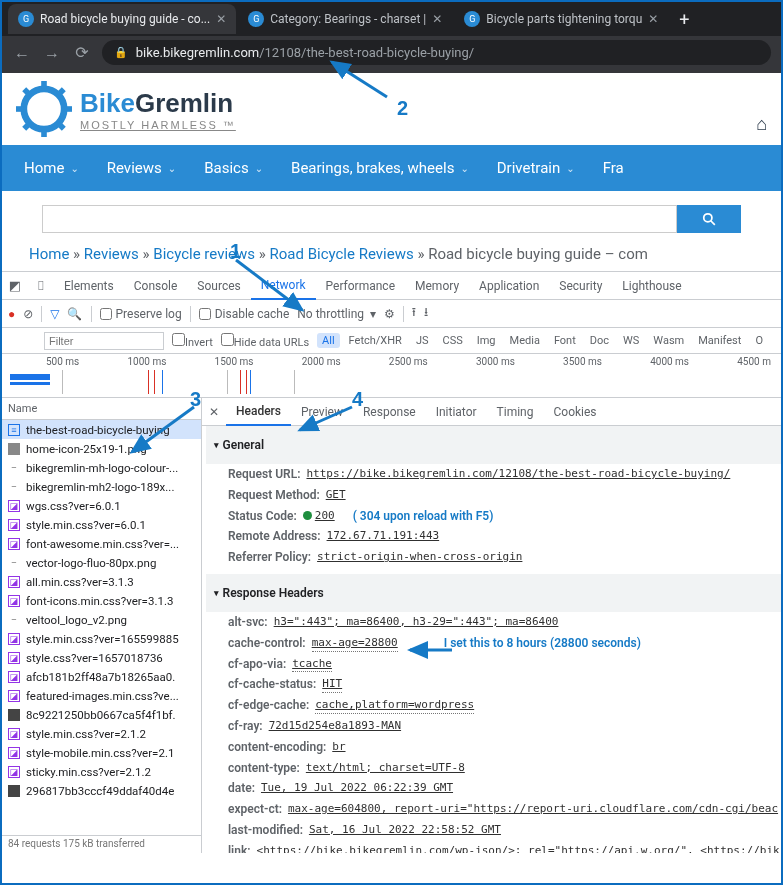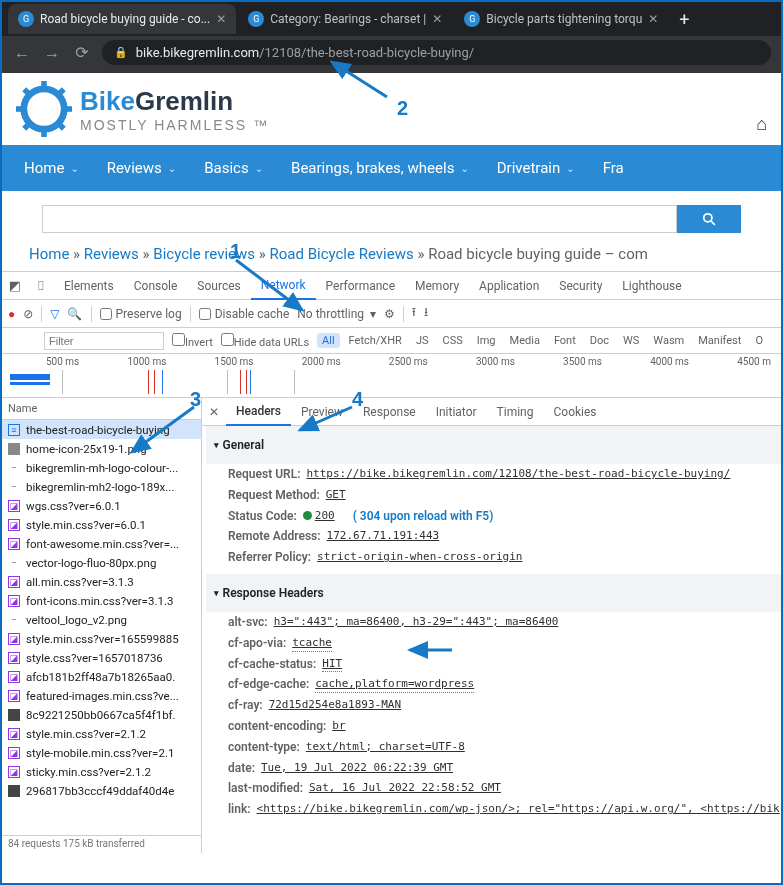--- a/index.html
+++ b/index.html
@@ -22,21 +22,21 @@
   
   
   .page { background:#fff; }
   .site-header { display:flex; align-items:center; padding: 8px 14px; position:relative; }
   .logo { display:flex; align-items:center; gap:8px; }
   .gear-svg { width:56px; height:56px; }
   .brand-text { font-family: Arial, sans-serif; }
   .brand-main { font-size:26px; font-weight:700; }
   .brand-main .blue { color:#2a8bd4; }
   .brand-main .dark { color:#2b3a4a; }
-  .brand-sub { font-size:14px; letter-spacing:2px; color:#888; text-transform:uppercase; }
+  .brand-sub { font-size:11px; letter-spacing:2px; color:#888; text-transform:uppercase;text-decoration:underline; }
   .home-icon { position:absolute; right:14px; top:40px; font-size:18px; color:#2b3a4a; }
   
   .main-nav { background:#2a8bd4; display:flex; padding: 0 8px; overflow:hidden; }
   .main-nav .item { color:#fff; padding:14px 14px; font-size:15px; display:flex; align-items:center; gap:6px; white-space:nowrap; }
   .chev { font-size:10px; opacity:.8; }
   
   .search-row { padding: 14px 40px 6px; display:flex; }
   .search-box { flex:1; height:28px; border:1px solid #ccc; background:#fff; }
   .search-btn { width:64px; height:28px; background:#2a8bd4; color:#fff; display:flex; align-items:center; justify-content:center; font-size:14px; }
   
@@ -410,20 +410,25 @@
               <span class="v">strict-origin-when-cross-origin</span>
             </div>
 
         <div class="section-h" style="margin-top:6px">Response Headers</div>
         <div id="resp-kv">
               <div class="kv">
                 <span class="k">alt-svc:</span>
                 <span class="v">h3=":443"; ma=86400, h3-29=":443"; ma=86400</span>
               </div>
               <div class="kv">
+                <span class="k">cache-control:</span>
+                <span class="v uline">max-age=28800</span>
+                <span class="blue-note" style="margin-left: 40px;">I set this to 8 hours (28800 seconds)</span>
+              </div>
+              <div class="kv">
                 <span class="k">cf-apo-via:</span>
                 <span class="v uline">tcache</span>
               </div>
               <div class="kv">
                 <span class="k">cf-cache-status:</span>
                 <span class="v uline">HIT</span>
               </div>
               <div class="kv">
                 <span class="k">cf-edge-cache:</span>
                 <span class="v uline">cache,platform=wordpress</span>
@@ -436,20 +441,24 @@
                 <span class="k">content-encoding:</span>
                 <span class="v">br</span>
               </div>
               <div class="kv">
                 <span class="k">content-type:</span>
                 <span class="v">text/html; charset=UTF-8</span>
               </div>
               <div class="kv">
                 <span class="k">date:</span>
                 <span class="v">Tue, 19 Jul 2022 06:22:39 GMT</span>
+              </div>
+              <div class="kv">
+                <span class="k">expect-ct:</span>
+                <span class="v">max-age=604800, report-uri="https://report-uri.cloudflare.com/cdn-cgi/beac</span>
               </div>
               <div class="kv">
                 <span class="k">last-modified:</span>
                 <span class="v">Sat, 16 Jul 2022 22:58:52 GMT</span>
               </div>
               <div class="kv">
                 <span class="k">link:</span>
                 <span class="v">&lt;https://bike.bikegremlin.com/wp-json/&gt;; rel="https://api.w.org/", &lt;https://bik</span>
               </div>
             </div>

